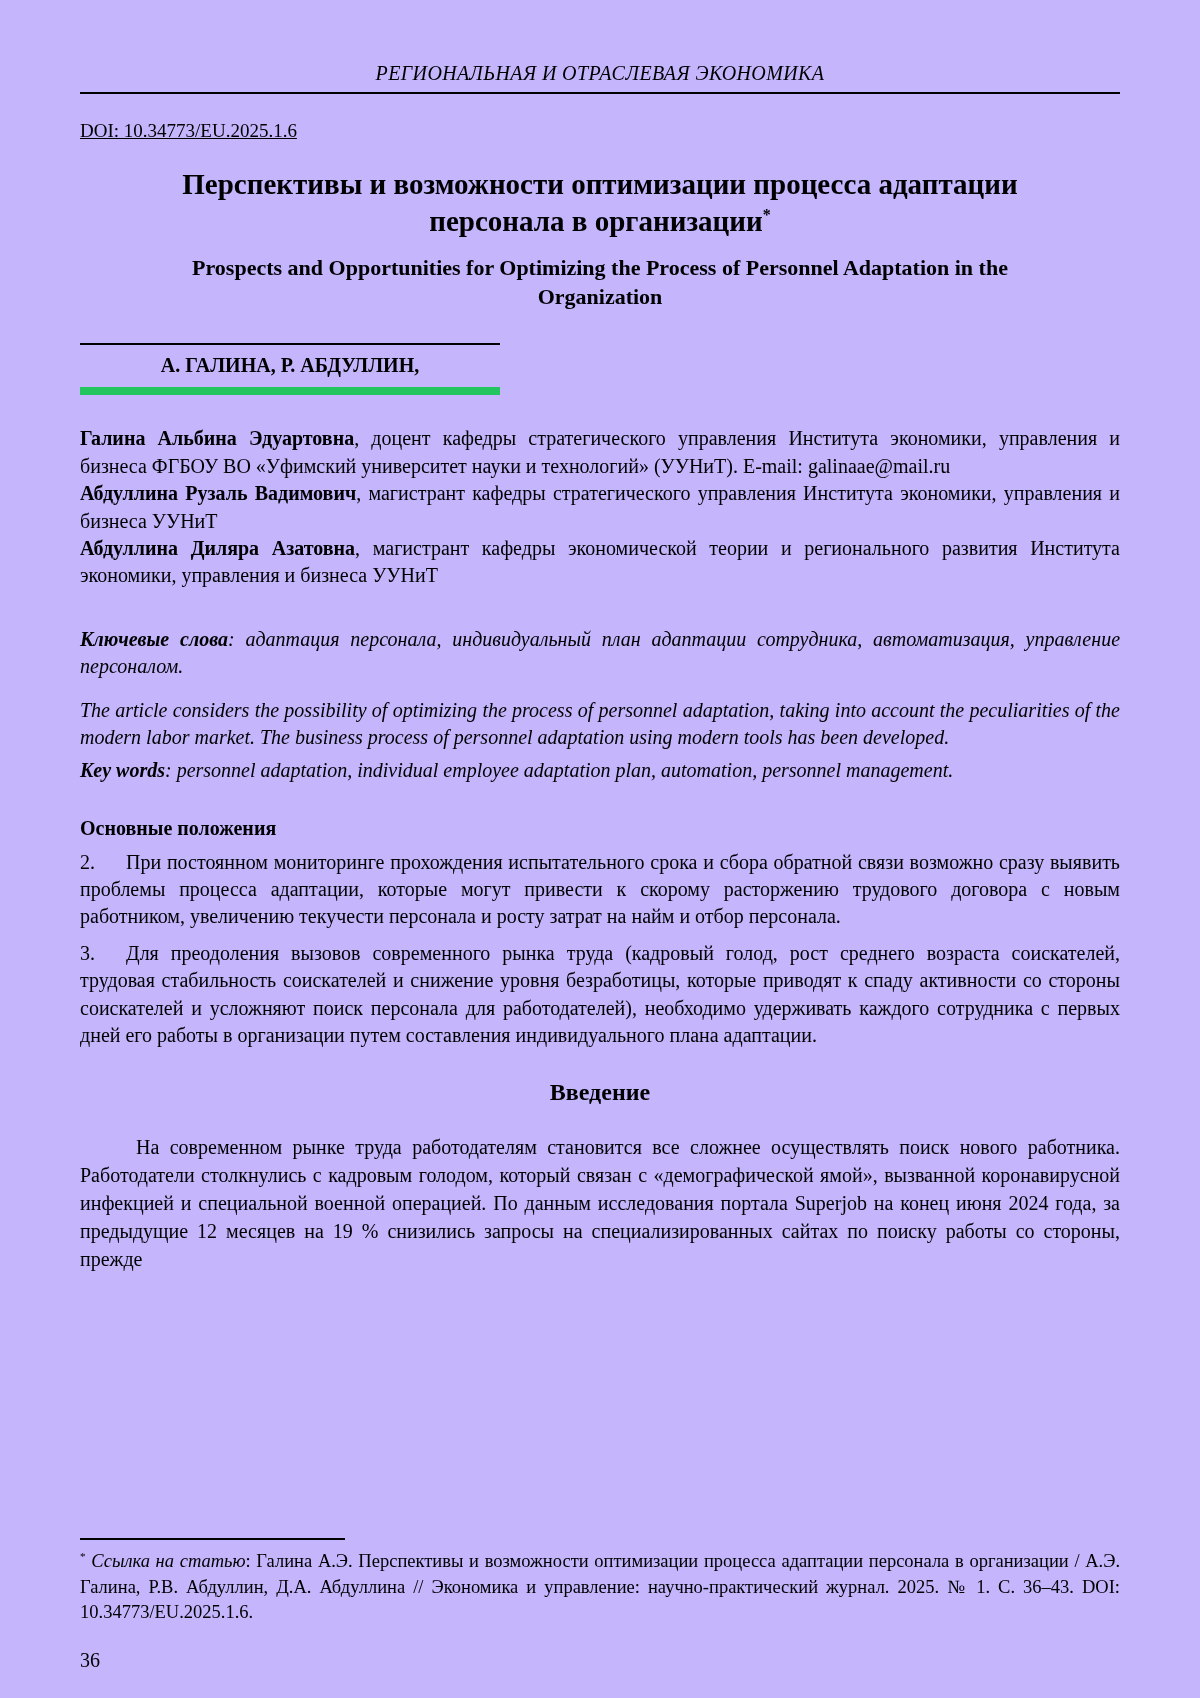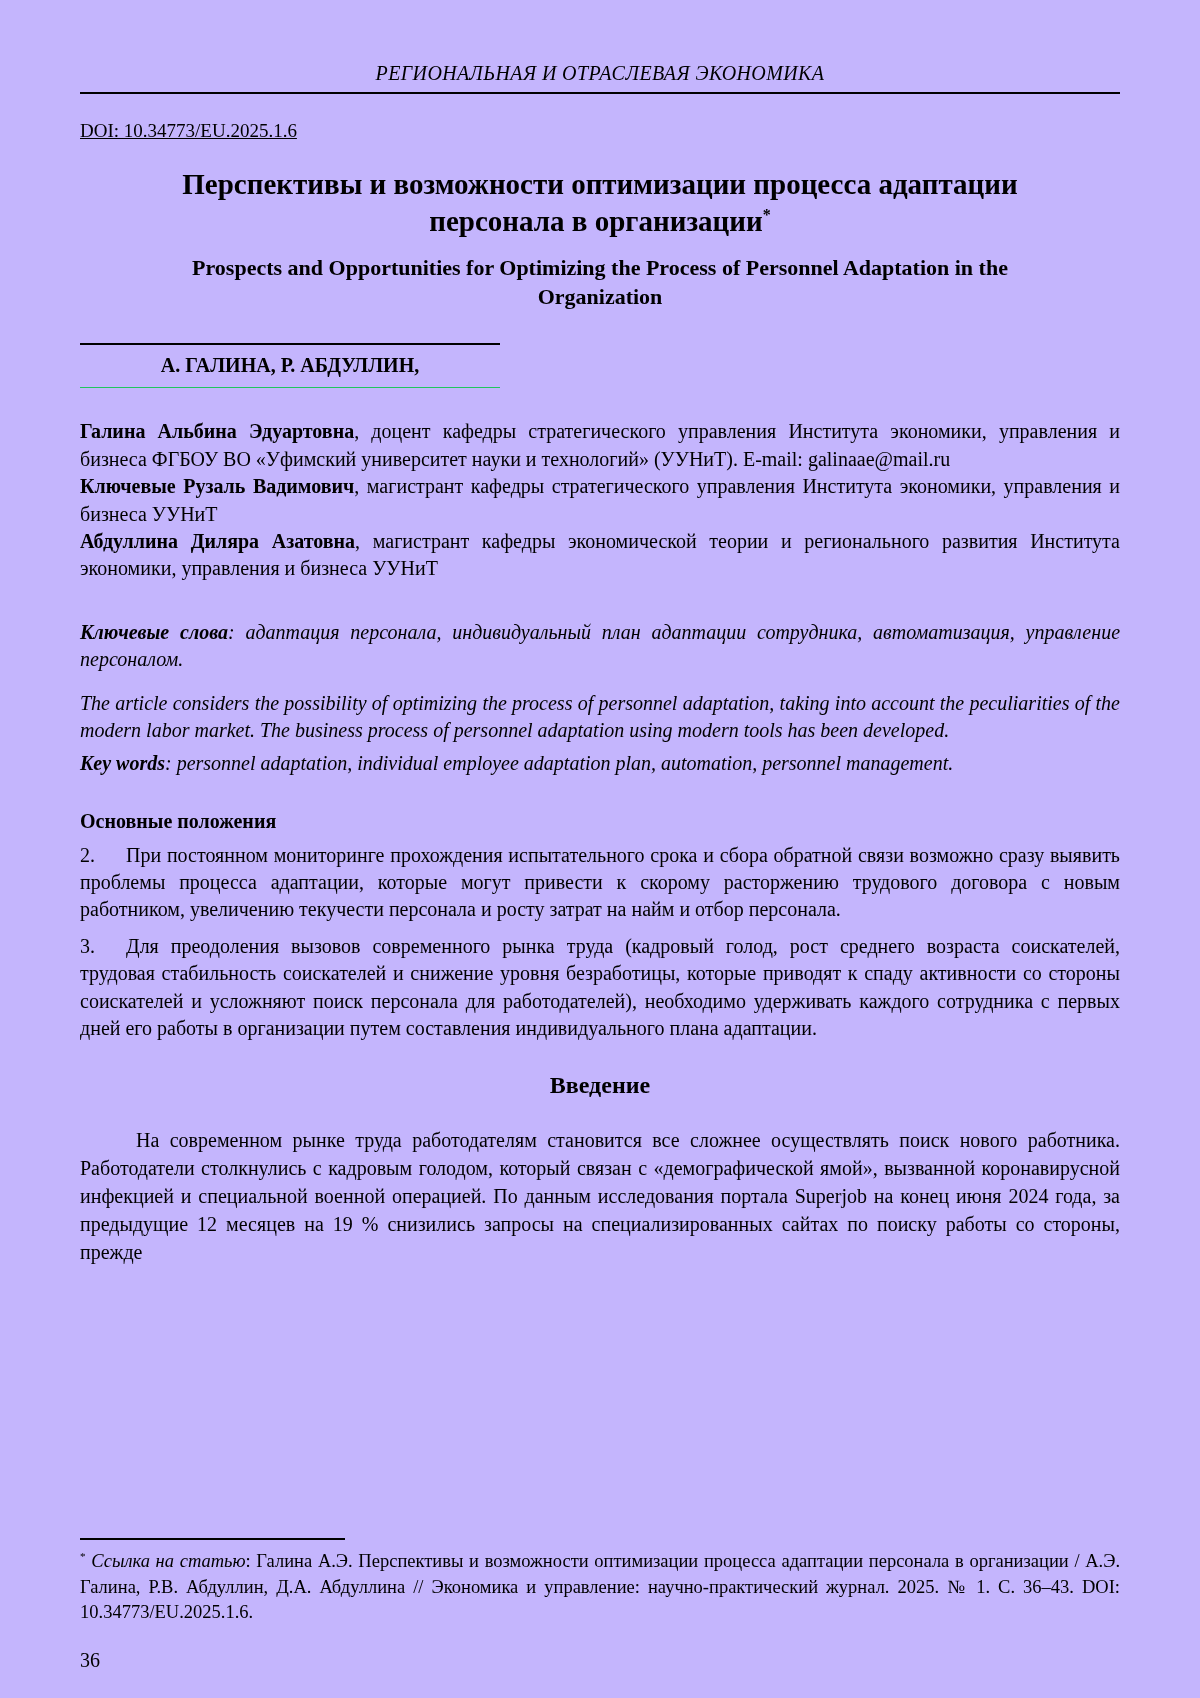--- a/index.html
+++ b/index.html
@@ -45,21 +45,21 @@
     max-width: 820px;
     text-align: center;
     font-weight: bold;
     font-size: 22px;
     line-height: 1.3;
   }
   .authors-box {
     margin-top: 32px;
     width: 420px;
     border-top: 2px solid #000;
-    border-bottom: 1px solid #22c55e;
+    border-bottom: 8px solid #22c55e;
     padding: 5px 0 7px 0;
     text-align: center;
     font-weight: bold;
     font-size: 20px;
     line-height: 1.5;
   }
   .bios { margin-top: 30px; }
   p.bio {
     font-size: 20px;
     line-height: 1.37;
@@ -140,21 +140,21 @@
   <h1 class="title-ru"><span>Перспективы и возможности оптимизации процесса адаптации персонала в организации</span><sup>*</sup></h1>
 
   <h2 class="title-en">Prospects and Opportunities for Optimizing the Process of Personnel Adaptation in the Organization</h2>
 
   <div class="authors-box">
     <div>А. ГАЛИНА, Р. АБДУЛЛИН,</div>
   </div>
 
   <div class="bios">
     <p class="bio"><b>Галина Альбина Эдуартовна</b><span>, доцент кафедры стратегического управления Института экономики, управления и бизнеса ФГБОУ ВО «Уфимский университет науки и технологий» (УУНиТ). E-mail: galinaae@mail.ru</span></p>
-    <p class="bio"><b>Ключевые Рузаль Вадимович</b><span>, магистрант кафедры стратегического управления Института экономики, управления и бизнеса УУНиТ</span></p>
+    <p class="bio"><b>Абдуллина Рузаль Вадимович</b><span>, магистрант кафедры стратегического управления Института экономики, управления и бизнеса УУНиТ</span></p>
     <p class="bio"><b>Абдуллина Диляра Азатовна</b><span>, магистрант кафедры экономической теории и регионального развития Института экономики, управления и бизнеса УУНиТ</span></p>
   </div>
 
   <div class="abstract-block">
     <p class="keywords"><b>Ключевые слова</b><span>: адаптация персонала, индивидуальный план адаптации сотрудника, автоматизация, управление персоналом.</span></p>
   </div>
 
   <div class="abstract-block abstract-en">
     <p class="abstract">The article considers the possibility of optimizing the process of personnel adaptation, taking into account the peculiarities of the modern labor market. The business process of personnel adaptation using modern tools has been developed.</p>
     <p class="keywords"><b>Key words</b><span>: personnel adaptation, individual employee adaptation plan, automation, personnel management.</span></p>

